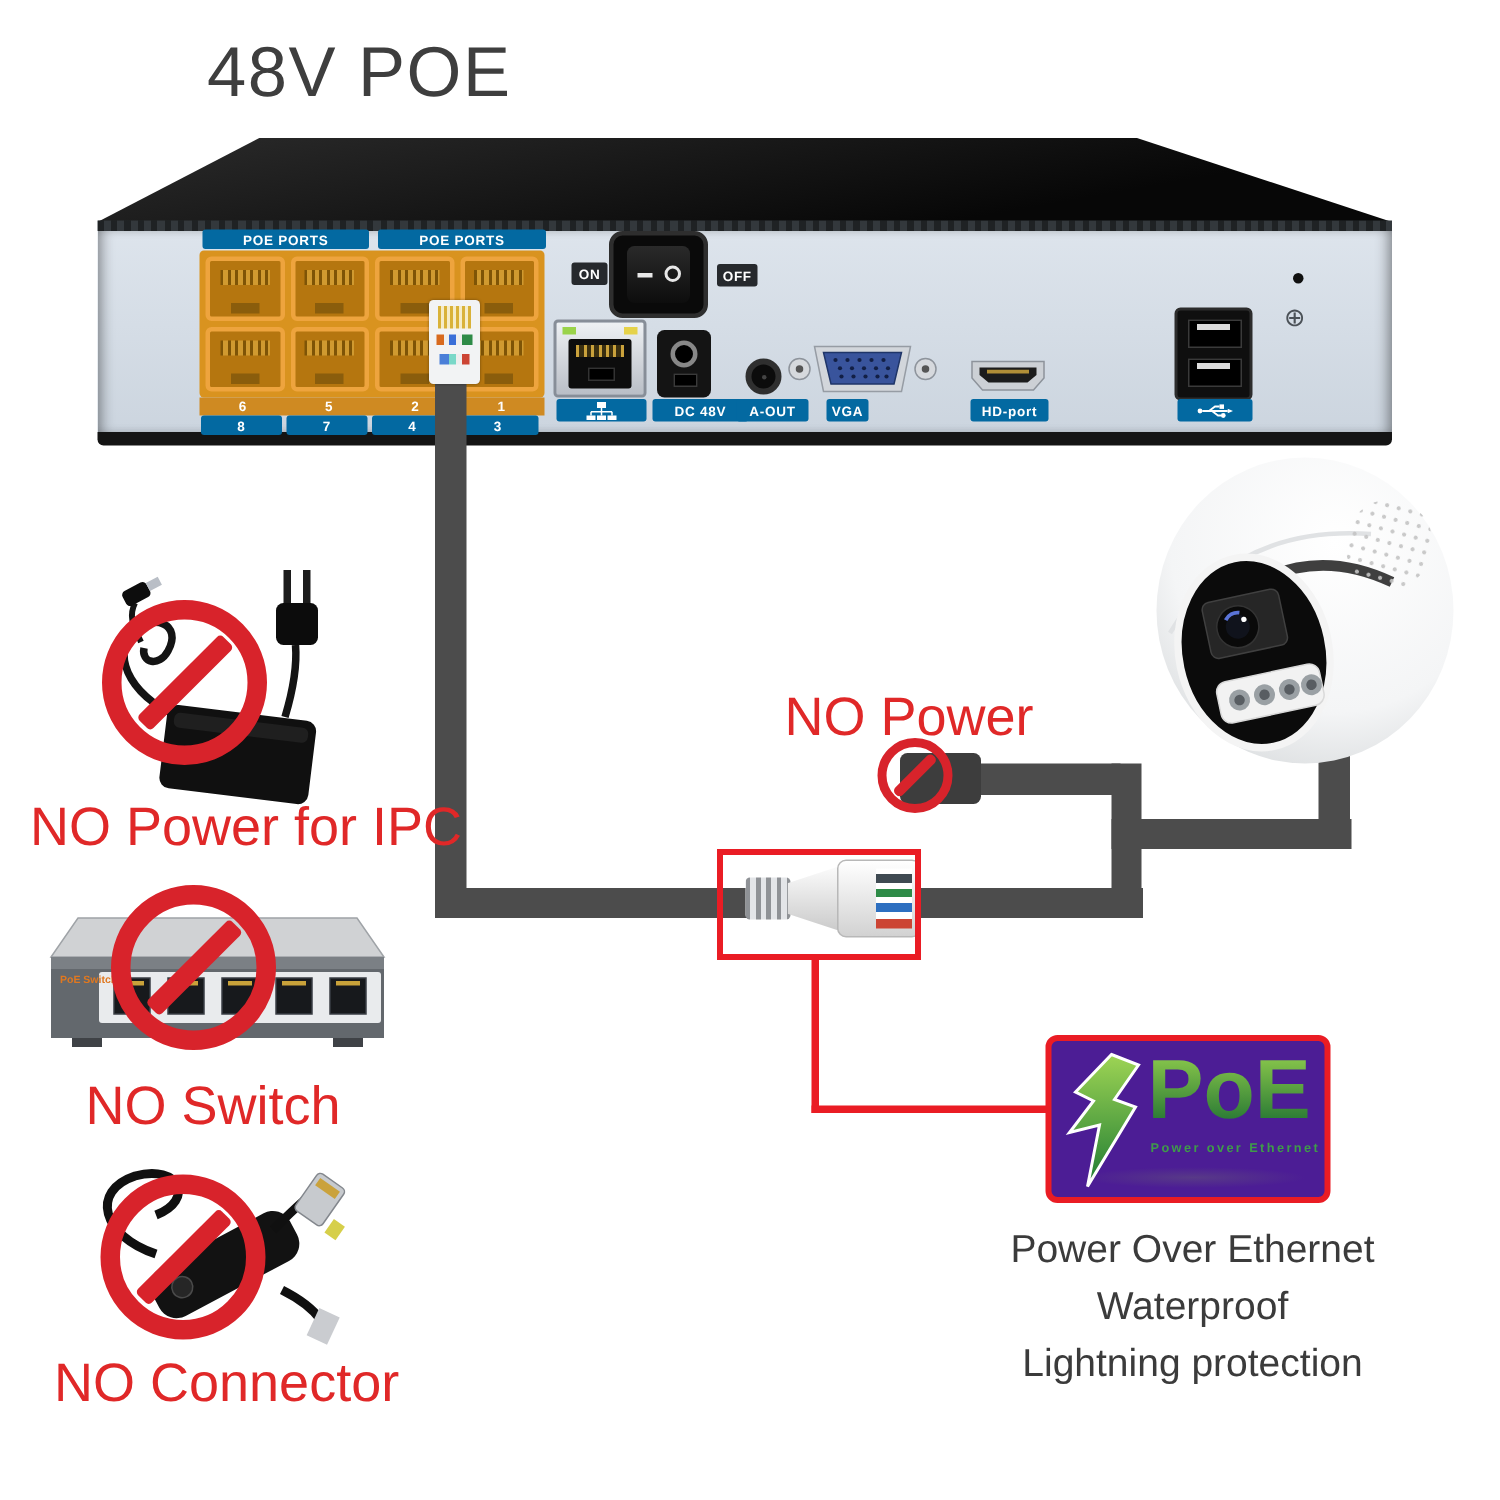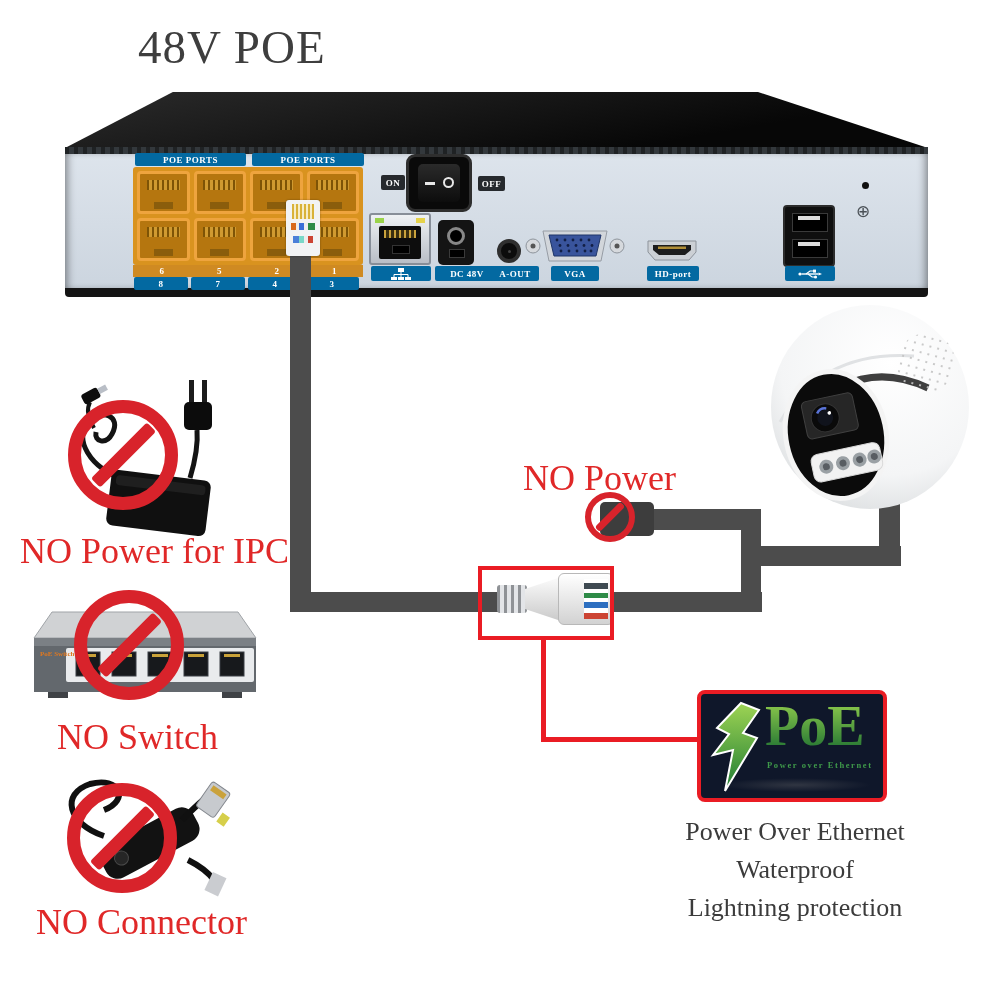--- a/index.html
+++ b/index.html
@@ -1,17 +1,17 @@
 <!DOCTYPE html>
 <html><head>
 <meta charset="utf-8">
 <style>
   body{margin:0;background:#fff}
   .scene{position:relative;width:1000px;height:1000px;background:#fff;overflow:hidden;
-         font-family:Liberation Serif, serif}
+         font-family:Liberation Sans, sans-serif}
   .abs{position:absolute}
   .cable{position:absolute;background:#4c4c4c;z-index:5}
   .chip{position:absolute;background:#0369a1;color:#fff;display:flex;align-items:center;
         justify-content:center;font-size:9px;font-weight:bold;letter-spacing:.5px;
         border-radius:2px;z-index:4}
   .caption{position:absolute;color:#e02828;font-size:36px;white-space:nowrap;z-index:9}
   .ban{position:absolute;border-style:solid;border-color:#d8232b;border-radius:50%;
        box-sizing:border-box;z-index:9}
   .ban>div{position:absolute;left:3%;right:3%;top:50%;transform:translateY(-50%) rotate(-45deg);
            background:#d8232b;border-radius:3px}
@@ -138,21 +138,21 @@
           <circle cx="53" cy="22.5" r="1.4"></circle>
           <circle cx="61" cy="22.5" r="1.4"></circle>
           <circle cx="69" cy="22.5" r="1.4"></circle>
         <circle cx="38" cy="28" r="1.4"></circle>
           <circle cx="46" cy="28" r="1.4"></circle>
           <circle cx="54" cy="28" r="1.4"></circle>
           <circle cx="62" cy="28" r="1.4"></circle>
           <circle cx="68" cy="28" r="1.4"></circle>
       </g>
     </svg>
-    <div class="chip" style="left:551px;top:266px;width:48px;height:15px;">VGA</div>
+    <div class="chip" style="left:551px;top:266px;width:28px;height:15px;">VGA</div>
 
     <svg class="abs" style="left:644px;top:236px;" width="56" height="30" viewBox="0 0 56 30">
       <path d="M4 5 H52 V16 L45 24 H11 L4 16 Z" fill="#ccd0d5" stroke="#8d939b"></path>
       <path d="M9 9 H47 V14 L41 19 H15 L9 14 Z" fill="#1c1c1c"></path>
       <rect x="14" y="10.5" width="28" height="2.5" fill="#caa23c" opacity="0.85"></rect>
     </svg>
     <div class="chip" style="left:647px;top:266px;width:52px;height:15px;">HD-port</div>
 
     <div class="abs" style="left:783px;top:205px;width:52px;height:62px;background:#0f0f0f;border-radius:4px;
                 border:2px solid #2c2c2c;box-sizing:border-box;">
@@ -250,21 +250,21 @@
          background:linear-gradient(#ffffff,#d2d2d2);border:1px solid #b8b8b8;box-sizing:border-box;"></div>
     <div class="abs" style="left:584px;top:579px;width:24px;height:40px;background:
          linear-gradient(#fff 0 10%,#3f4a52 10% 24%,#fff 24% 34%,#2e8b47 34% 48%,#fff 48% 58%,
          #2d6fc0 58% 72%,#fff 72% 84%,#cc4433 84% 100%);"></div>
   </div>
   <div class="redbox" style="left:478px;top:566px;width:136px;height:74px;"></div>
 
   <div class="redline" style="left:541px;top:640px;width:5px;height:102px;"></div>
   <div class="redline" style="left:541px;top:737px;width:160px;height:5px;"></div>
 
-  <div class="redbox" style="left:697px;top:690px;width:190px;height:112px;background:#0f172a;border-radius:8px;">
+  <div class="redbox" style="left:697px;top:690px;width:190px;height:112px;background:#4c1d95;border-radius:8px;">
     <svg class="abs" style="left:6px;top:6px;" width="58" height="94" viewBox="0 0 58 94">
       <defs>
         <linearGradient id="boltg" x1="0" y1="0" x2="0" y2="1">
           <stop offset="0%" stop-color="#9ed454"></stop>
             <stop offset="100%" stop-color="#1e7c33"></stop>
         </linearGradient>
       </defs>
       <polygon points="34,3 52,10 36,33 50,38 18,91 26,50 6,55 22,34 10,28" fill="url(#boltg)" stroke="#ffffff" stroke-width="2"></polygon>
     </svg>
     <div class="abs poe-word" style="left:64px;top:4px;">PoE</div>

